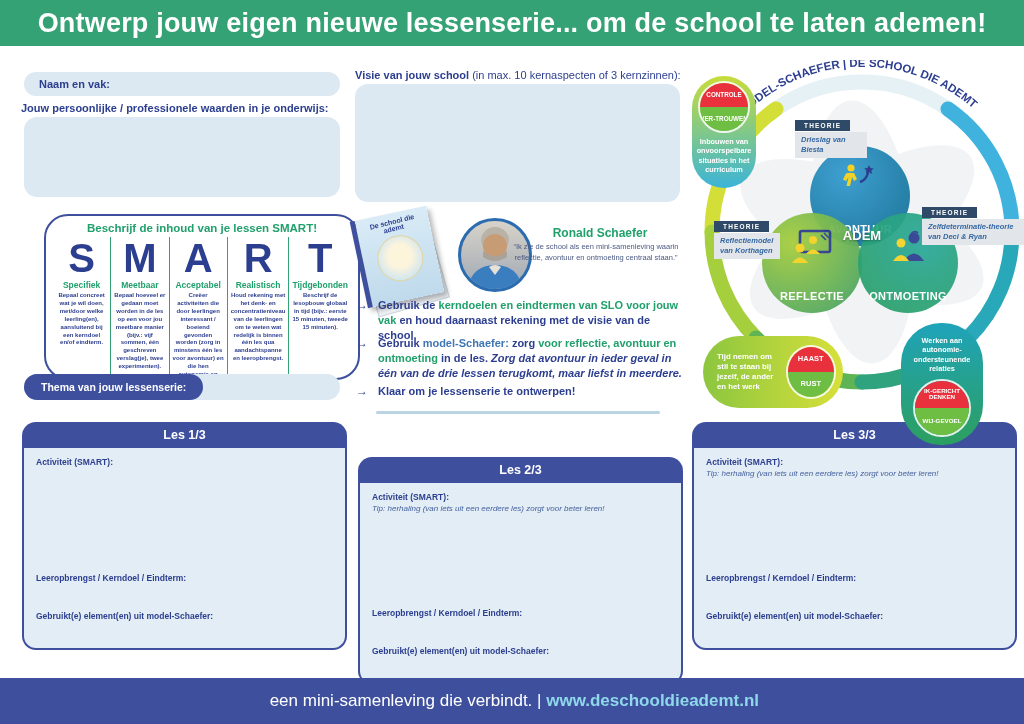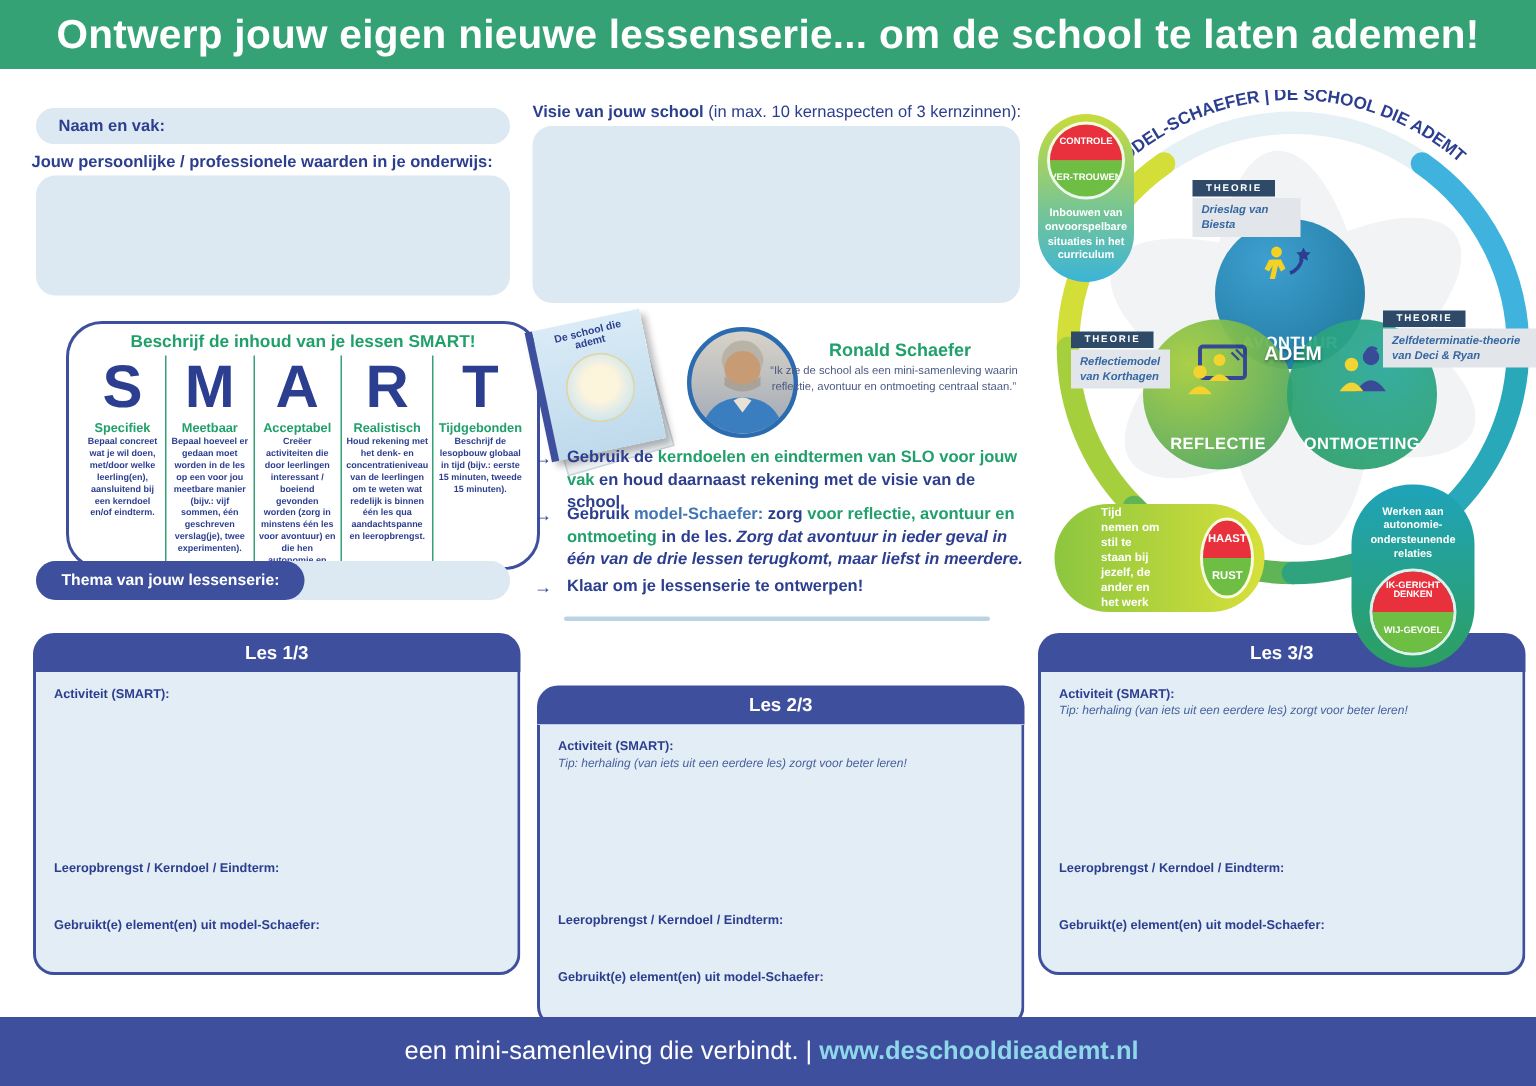--- a/index.html
+++ b/index.html
@@ -105,21 +105,21 @@
 
   .badge-tl{position:absolute;left:2px;top:16px;width:64px;height:112px;border-radius:32px;
             background:linear-gradient(180deg,#C8DC3A,#3BB4D8);padding-top:5px;text-align:center;z-index:7;}
   .badge-tl .split-circle{width:52px;height:52px;}
   .badge-tl .half{font-size:6.3px;}
   .badge-text{color:#fff;font-weight:bold;font-size:7.3px;line-height:1.3;margin-top:4px;padding:0 3px;}
 
   .badge-bl{position:absolute;left:13px;top:276px;width:140px;height:72px;border-radius:36px;
             background:linear-gradient(90deg,#8CC63F,#D7E03A);display:flex;align-items:center;
             padding:0 7px 0 10px;z-index:7;}
-  .badge-bl .badge-text{width:70px;margin:18px;font-size:7.8px;}
+  .badge-bl .badge-text{width:70px;margin:1px;font-size:7.8px;}
   .badge-bl .split-circle{width:54px;height:54px;margin-left:5px;}
   .badge-bl .half{font-size:7.5px;}
 
   .badge-br{position:absolute;left:211px;top:263px;width:82px;border-radius:40px;
             background:linear-gradient(180deg,#1FA3BA,#2C9F5F);padding:9px 5px 8px 5px;
             text-align:center;z-index:7;}
   .badge-br .split-circle{width:58px;height:58px;margin-top:5px;}
   .badge-br .half{font-size:6.2px;}
 
   

